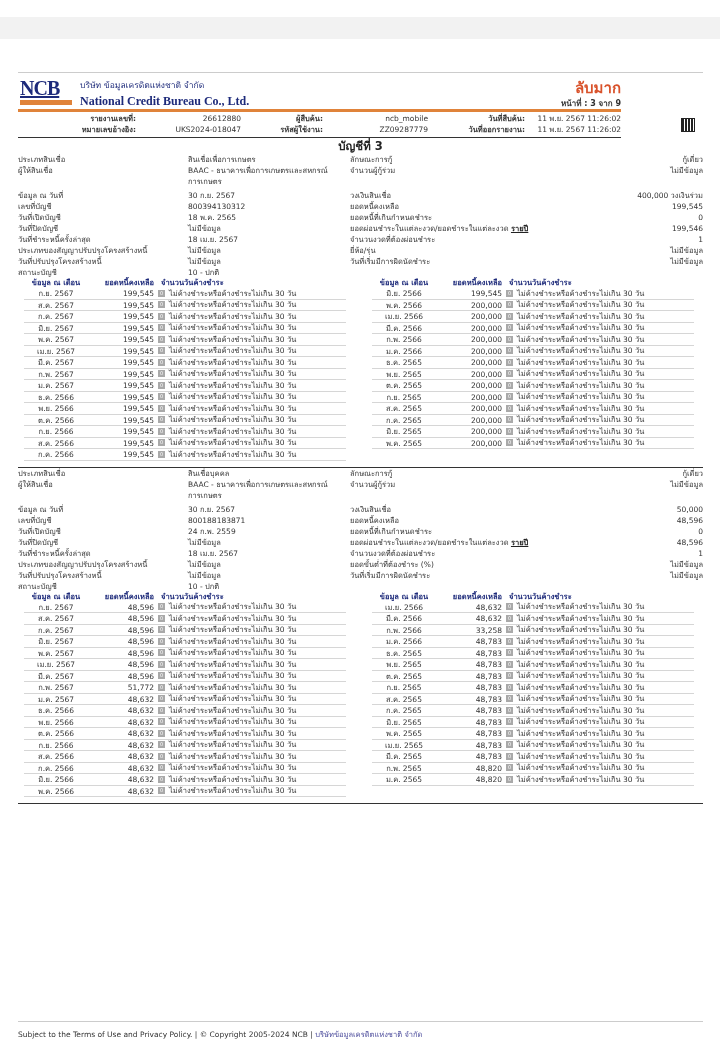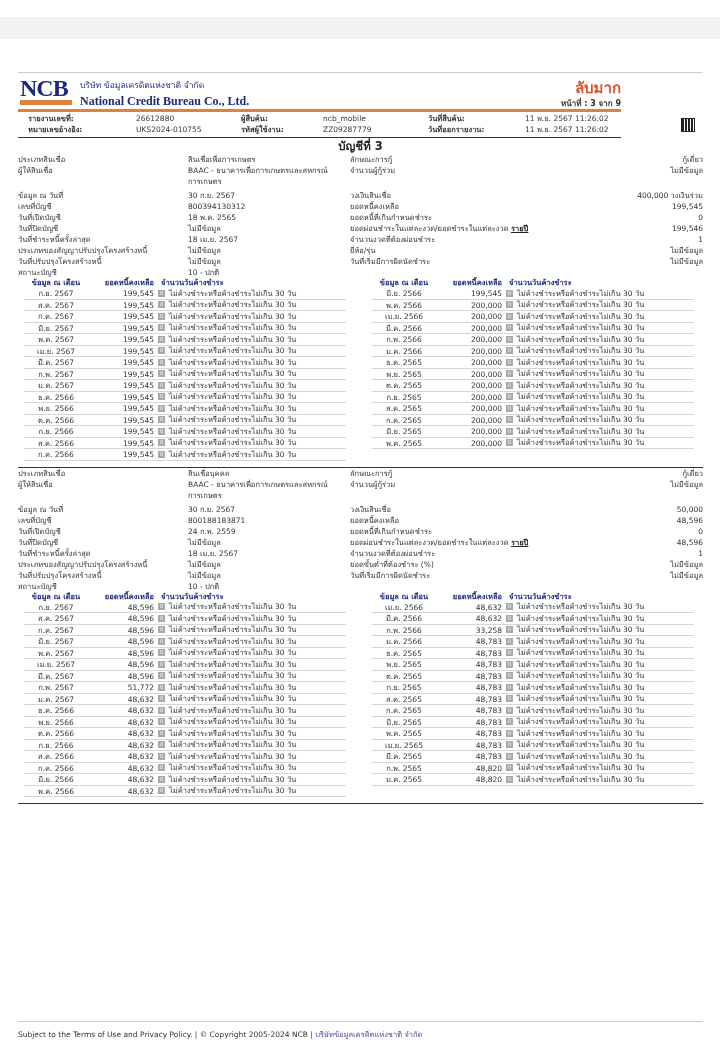--- a/index.html
+++ b/index.html
@@ -3,31 +3,31 @@
 <meta charset="utf-8">
 <style>
   * { box-sizing: border-box; margin: 0; padding: 0; }
   body { width: 720px; height: 1048px; background: #fff; font-family: "DejaVu Sans", sans-serif; font-size: 7.5px; color: #333; position: relative; overflow: hidden; }
   .topbar { position: absolute; left: 0; top: 0; width: 720px; height: 14px; background: #fff; }
   .greyband { position: absolute; left: 0; top: 17px; width: 720px; height: 22px; background: #f2f2f2; }
   .page { position: absolute; left: 18px; top: 72px; width: 685px; }
   .hr-top { border-top: 1px solid #ccc; }
   .header { position: relative; height: 36px; }
   .logo { position: absolute; left: 2px; top: 4px; }
-  .logo-ncb { font-family: "Liberation Serif", serif; font-weight: bold; font-size: 24px; color: #1d2a7a; line-height: 22px; letter-spacing: -1px; }
+  .logo-ncb { font-family: "Liberation Serif", serif; font-weight: bold; font-size: 20px; color: #1d2a7a; line-height: 22px; letter-spacing: -1px; text-decoration: underline; }
   .logo-strip { width: 52px; height: 5px; background: #e0833a; margin-top: 1px; font-size: 3px; color: #fff; }
   .company { position: absolute; left: 62px; top: 5px; }
   .company-th { font-size: 8.5px; color: #1d2a7a; }
   .company-en { font-family: "Liberation Serif", serif; font-weight: bold; font-size: 12px; color: #1d2a7a; margin-top: 2px; }
   .secret { position: absolute; right: 82px; top: 3px; font-size: 15px; font-weight: bold; color: #d9532c; }
   .pageno { position: absolute; right: 82px; top: 24px; font-size: 8px; font-weight: bold; color: #333; }
   .title { font-size: 14px; font-weight: bold; color: #222; margin-top: 4px; height: 16px; line-height: 16px; }
   .qr { position: absolute; right: 8px; top: 46px; width: 14px; height: 14px; background:
       repeating-linear-gradient(90deg, #222 0 2px, #fff 2px 3px), #222; border: 1px solid #222; }
-  .meta { border-top: 3px solid #e0833a; border-bottom: 1px solid #333; width: 603px; padding: 1px 0 2px 0; }
+  .meta { border-top: 3px solid #e0833a; border-bottom: 1px solid #333; width: 603px; padding: 1px 0 2px 0; text-align: right; }
   .meta-row { display: flex; height: 11px; line-height: 11px; font-size: 7.5px; }
   .meta-row .k { font-weight: bold; color: #333; }
   .c1 { width: 118px; padding-left: 10px; } .c2 { width: 105px; } .c3 { width: 82px; } .c4 { width: 105px; } .c5 { width: 97px; } .c6 { width: 96px; }
   .acct-title { text-align: center; font-size: 11.5px; font-weight: bold; color: #222; height: 16px; line-height: 16px; }
   .acct-sep { border-top: 1px solid #333; margin-top: 6px; }
   .info { position: relative; }
   .info-row { display: flex; height: 11px; line-height: 11px; }
   .info-row .l1 { width: 170px; }
   .info-row .v1 { width: 162px; }
   .info-row .l2 { width: 250px; }
@@ -85,21 +85,21 @@
     <div class="meta-row">
       <span class="c1 k">รายงานเลขที่:</span>
       <span class="c2">26612880</span>
       <span class="c3 k">ผู้สืบค้น:</span>
       <span class="c4">ncb_mobile</span>
       <span class="c5 k">วันที่สืบค้น:</span>
       <span class="c6">11 พ.ย. 2567 11:26:02</span>
     </div>
     <div class="meta-row">
       <span class="c1 k">หมายเลขอ้างอิง:</span>
-      <span class="c2">UKS2024-010755</span>
+      <span class="c2">UKS2024-018047</span>
       <span class="c3 k">รหัสผู้ใช้งาน:</span>
       <span class="c4">ZZ09287779</span>
       <span class="c5 k">วันที่ออกรายงาน:</span>
       <span class="c6">11 พ.ย. 2567 11:26:02</span>
     </div>
   </div>
 
   <div id="accounts">
   <div>
     <div class="acct-title">บัญชีที่ 3</div>

